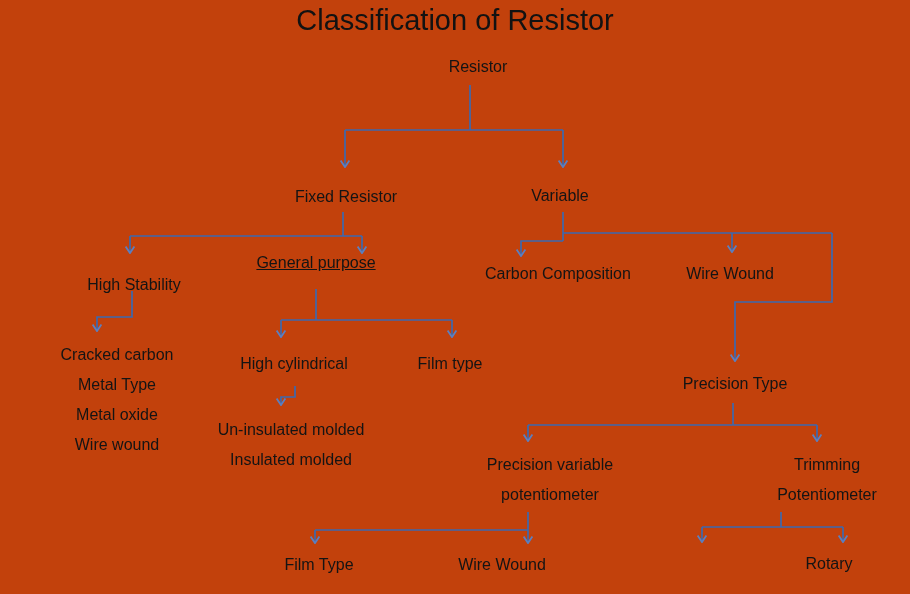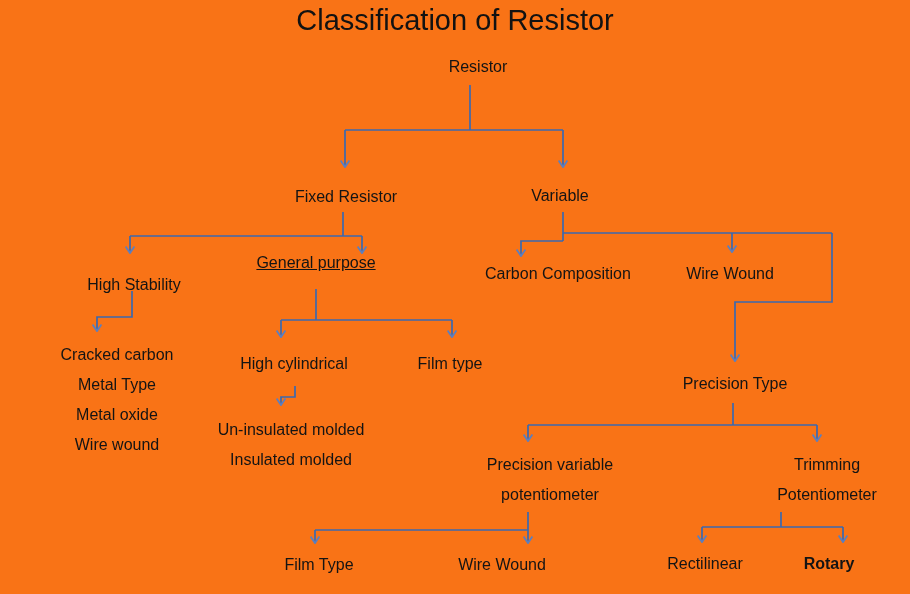--- a/index.html
+++ b/index.html
@@ -5,21 +5,21 @@
   html, body {
     margin: 0;
     padding: 0;
     background: #ffffff;
     font-family: "Liberation Sans", sans-serif;
   }
   #stage {
     position: relative;
     width: 910px;
     height: 594px;
-    background: #f97316;
+    background: #c2410c;
     overflow: hidden;
   }
   #connector-svg {
     position: absolute;
     left: 0;
     top: 0;
     width: 910px;
     height: 594px;
   }
   #connector-svg path {
@@ -147,17 +147,16 @@
 
   <div class="node left multiline" style="left:742px; top:450px; width:170px;">
     <span>Trimming</span>
     <span>Potentiometer</span>
   </div>
 
   <div class="node center" style="left:259px; top:554px; width:120px;">Film Type</div>
 
   <div class="node center" style="left:432px; top:554px; width:140px;">Wire Wound</div>
 
-  <div class="node center" style="left:640px; top:553px; width:130px;">Rectilinear</div>
 
-  <div class="node center" style="left:779px; top:553px; width:100px;font-weight:bold;">Rotary</div>
+  <div class="node center" style="left:779px; top:553px; width:100px;">Rotary</div>
 
 </div>
 
 </body></html>

